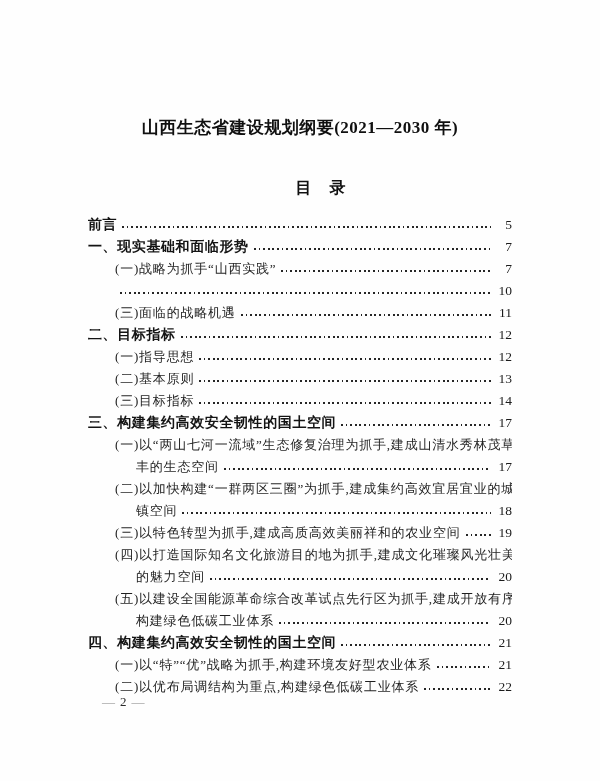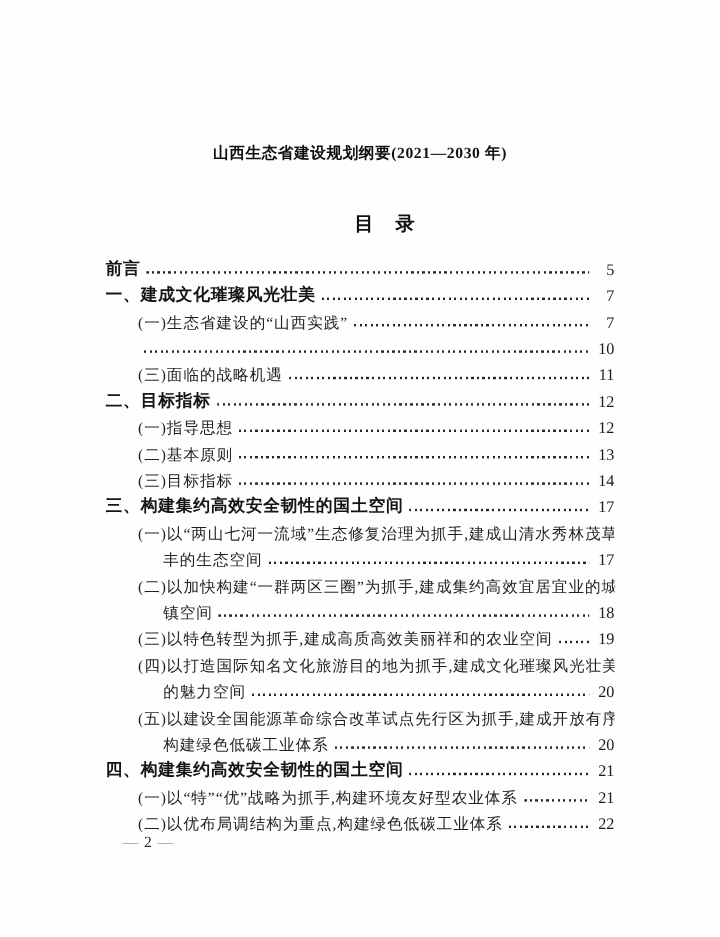--- a/index.html
+++ b/index.html
@@ -9,21 +9,21 @@
     height: 781px;
     margin: 0 auto;
     background: #fefefe;
     overflow: hidden;
     color: #1b1b1b;
     font-family: "Liberation Serif", serif;
   }
   .doc-title {
     margin: 116px 0 0 0;
     text-align: center;
-    font-size: 13px;
+    font-size: 17px;
     font-weight: bold;
     letter-spacing: 0.5px;
     color: #101010;
     line-height: 24px;
   }
   .toc-heading {
     margin: 38px 0 0 0;
     text-align: center;
     font-size: 16px;
     font-weight: bold;
@@ -86,26 +86,26 @@
 <div class="page">
   <h1 class="doc-title">山西生态省建设规划纲要(2021—2030 年)</h1>
   <h2 class="toc-heading">目　录</h2>
   <div class="toc">
       <div class="toc-row lvl0">
         <span class="t">前言</span>
         <span class="dots"></span>
         <span class="pg">5</span>
       </div>
       <div class="toc-row lvl0">
-        <span class="t">一、建成文化璀璨风光壮美</span>
+        <span class="t">一、现实基础和面临形势</span>
         <span class="dots"></span>
         <span class="pg">7</span>
       </div>
       <div class="toc-row lvl1">
-        <span class="t">(一)生态省建设的“山西实践”</span>
+        <span class="t">(一)战略为抓手“山西实践”</span>
         <span class="dots"></span>
         <span class="pg">7</span>
       </div>
       <div class="toc-row lvl1">
         <span class="dots"></span>
         <span class="pg">10</span>
       </div>
       <div class="toc-row lvl1">
         <span class="t">(三)面临的战略机遇</span>
         <span class="dots"></span>

